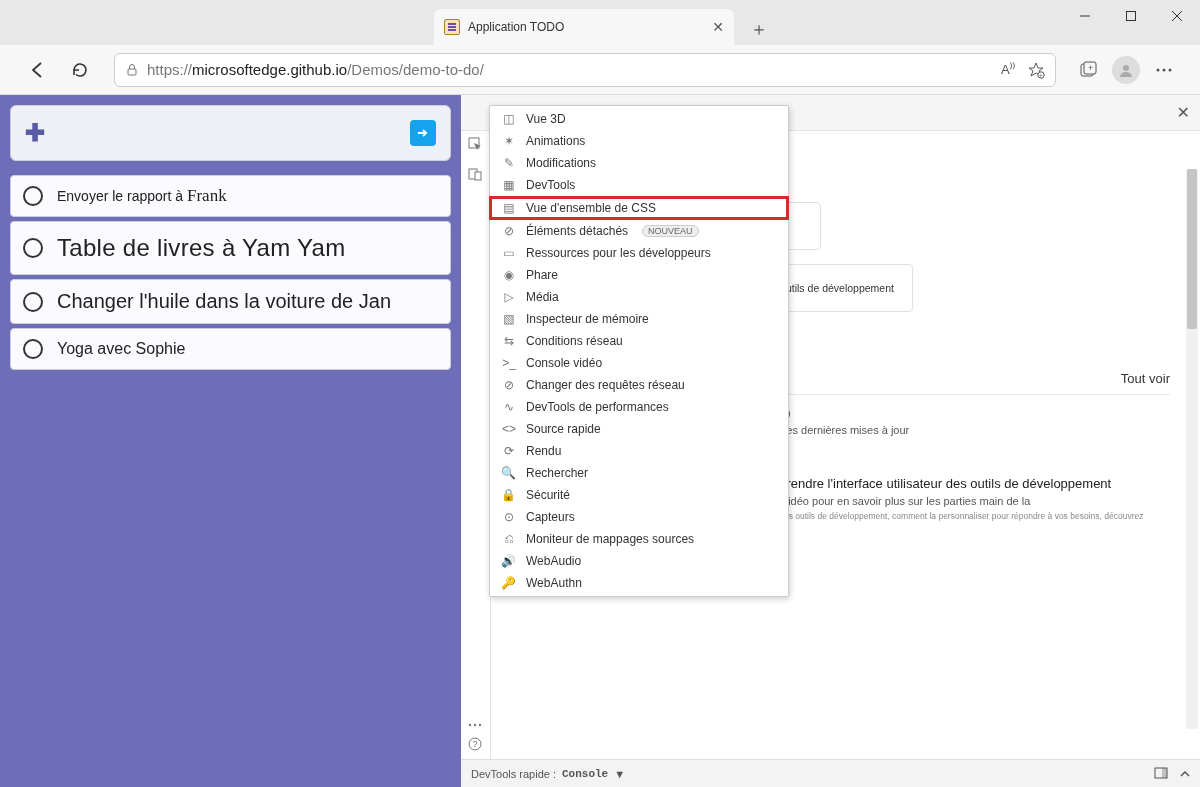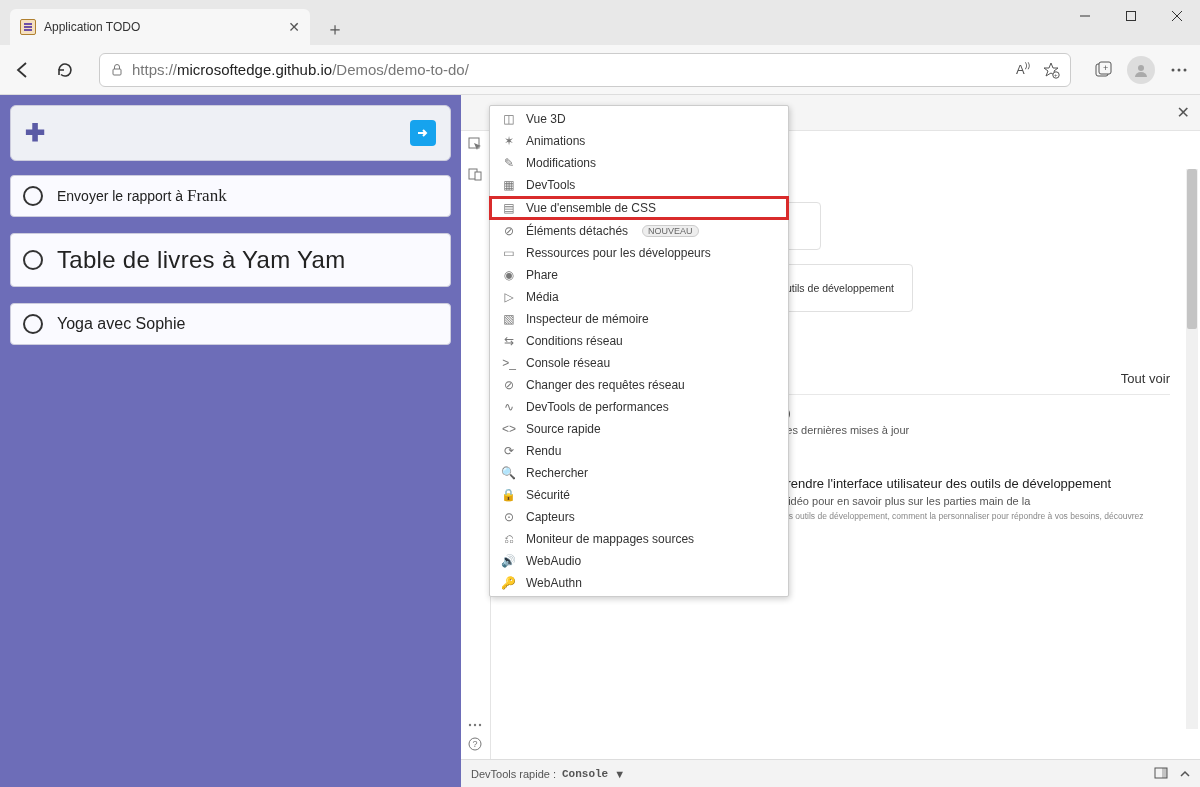--- a/index.html
+++ b/index.html
@@ -1,44 +1,44 @@
 <!DOCTYPE html>
 <html><head>
 <meta charset="utf-8">
 <style>
 * { box-sizing: border-box; margin: 0; padding: 0; font-family: "Segoe UI", Arial, sans-serif; }
 body { width: 1200px; height: 787px; background: #e8e8e8; overflow: hidden; position: relative; }
 
 
-.browser-top { background: #e8e8e8; height: 45px; display: flex; align-items: flex-end; }
+.browser-top { background: #e8e8e8; height: 45px; display: flex; align-items: flex-end; justify-content: center; }
 .tab { background: #f7f7f7; border-radius: 6px 6px 0 0; height: 36px; margin-left: 10px; display: flex; align-items: center; padding: 0 10px; width: 300px; position: relative; }
 .tab-icon { width: 16px; height: 16px; margin-right: 8px; background: #f5e0c0; border: 1px solid #b08030; border-radius: 2px; position: relative; }
 .tab-icon::after { content:""; position:absolute; top:3px; left:3px; right:3px; height:2px; background:#6d4fa8; box-shadow: 0 3px 0 #6d4fa8, 0 6px 0 #6d4fa8; }
 .tab-title { font-size: 12px; color: #333; flex: 1; }
 .tab-close { font-size: 14px; color: #555; cursor: pointer; }
 .new-tab { margin-left: 8px; font-size: 18px; color: #555; padding: 4px 8px; cursor: pointer; }
 .window-controls { position: absolute; top: 0; right: 0; display: flex; }
 .win-btn { width: 46px; height: 32px; display: flex; align-items: center; justify-content: center; color: #333; cursor: pointer; }
 
-.toolbar { background: #f7f7f7; height: 50px; display: flex; align-items: center; padding: 0 5px; gap: 6px; border-bottom:1px solid #ddd;}
+.toolbar { background: #f7f7f7; height: 50px; display: flex; align-items: center; padding: 0 20px; gap: 6px; border-bottom:1px solid #ddd;}
 .nav-btn { width: 36px; height: 36px; display: flex; align-items: center; justify-content: center; color: #555; border-radius:4px; cursor:pointer;}
 .addr-bar { flex: 1; background: #fff; border: 1px solid #ccc; border-radius: 6px; height: 34px; display: flex; align-items: center; padding: 0 10px; margin: 0 10px; gap:8px;}
 .addr-text { font-size: 15px; color: #777; flex:1;}
 .addr-text .dark { color: #222; }
 .tbar-icon { width: 32px; height: 32px; display: flex; align-items: center; justify-content: center; color: #555; cursor:pointer;}
 .profile { width:28px;height:28px;border-radius:50%;background:#ddd;display:flex;align-items:center;justify-content:center;}
 
 .content-area { display: flex; height: calc(787px - 95px); }
 
 
 .app-left { width: 461px; background: #6d6db8; padding: 10px; overflow:hidden;}
 .add-bar { background: #eef0f5; border-radius: 6px; height: 56px; display: flex; align-items: center; justify-content: space-between; padding: 0 14px; margin-bottom: 14px; border:1px solid #ccd;}
 .plus { font-size: 24px; color: #5a5aa5; font-weight: bold; cursor:pointer;}
 .submit { width:26px;height:26px;background:#16a3ee;border-radius:4px;display:flex;align-items:center;justify-content:center;color:#fff;cursor:pointer;}
-.todo-item { background: #fafaff; border-radius: 4px; padding: 10px 12px; margin-bottom: 16px; display: flex; align-items: center; border:1px solid #ccd;}
+.todo-item { background: #fafaff; border-radius: 4px; padding: 10px 12px; margin-bottom: 4px; display: flex; align-items: center; border:1px solid #ccd;}
 .circle { width: 20px; height: 20px; border: 2.5px solid #333; border-radius: 50%; margin-right: 14px; flex-shrink:0; cursor:pointer;}
 .todo-text { font-size: 16px; color: #222; }
 .todo-text.sm { font-size: 14px; }
 .todo-text.lg { font-size: 24px; letter-spacing:0.3px;}
 .todo-text .styled { font-family: Georgia, serif; }
 
 
 .devtools { flex: 1; background: #fff; position: relative; display:flex; flex-direction:column;}
 .dt-sidebar { width: 30px; background: #fff; border-right: 1px solid #e4e4e4; display:flex; flex-direction:column; align-items:center; padding-top:6px; gap:14px;}
 .dt-side-icon { width:16px;height:16px;color:#777;}
@@ -182,20 +182,24 @@
     <div class="todo-item">
       <div class="circle"></div>
       <div class="todo-text sm"><span>Envoyer le rapport à </span><span class="styled" style="font-size:17px;">Frank</span></div>
     </div>
     <div class="todo-item" style="padding:12px;">
       <div class="circle"></div>
       <div class="todo-text lg"><span>Table de livres à </span><span>Yam Yam</span></div>
     </div>
     <div class="todo-item">
       <div class="circle"></div>
+      <div class="todo-text" style="font-size:20px;"><span>Changer l'huile dans la voiture de </span><span>Jan</span></div>
+    </div>
+    <div class="todo-item">
+      <div class="circle"></div>
       <div class="todo-text" style="font-size:16px;"><span>Yoga avec </span><span>Sophie</span></div>
     </div>
   </div>
 
   <div class="devtools">
     <div class="dt-topbar">
       <div class="dt-close">✕</div>
     </div>
     <div class="dt-body">
       <div class="dt-sidebar">
@@ -325,21 +329,21 @@
     <div class="menu-item">
       <div class="menu-icon">▧</div>
       <span>Inspecteur de mémoire</span>
     </div>
     <div class="menu-item">
       <div class="menu-icon">⇆</div>
       <span>Conditions réseau</span>
     </div>
     <div class="menu-item">
       <div class="menu-icon">&gt;_</div>
-      <span>Console réseau</span>
+      <span>Console vidéo</span>
     </div>
     <div class="menu-item">
       <div class="menu-icon">⊘</div>
       <span>Changer des requêtes réseau</span>
     </div>
     <div class="menu-item">
       <div class="menu-icon">∿</div>
       <span>DevTools de performances</span>
     </div>
     <div class="menu-item">

